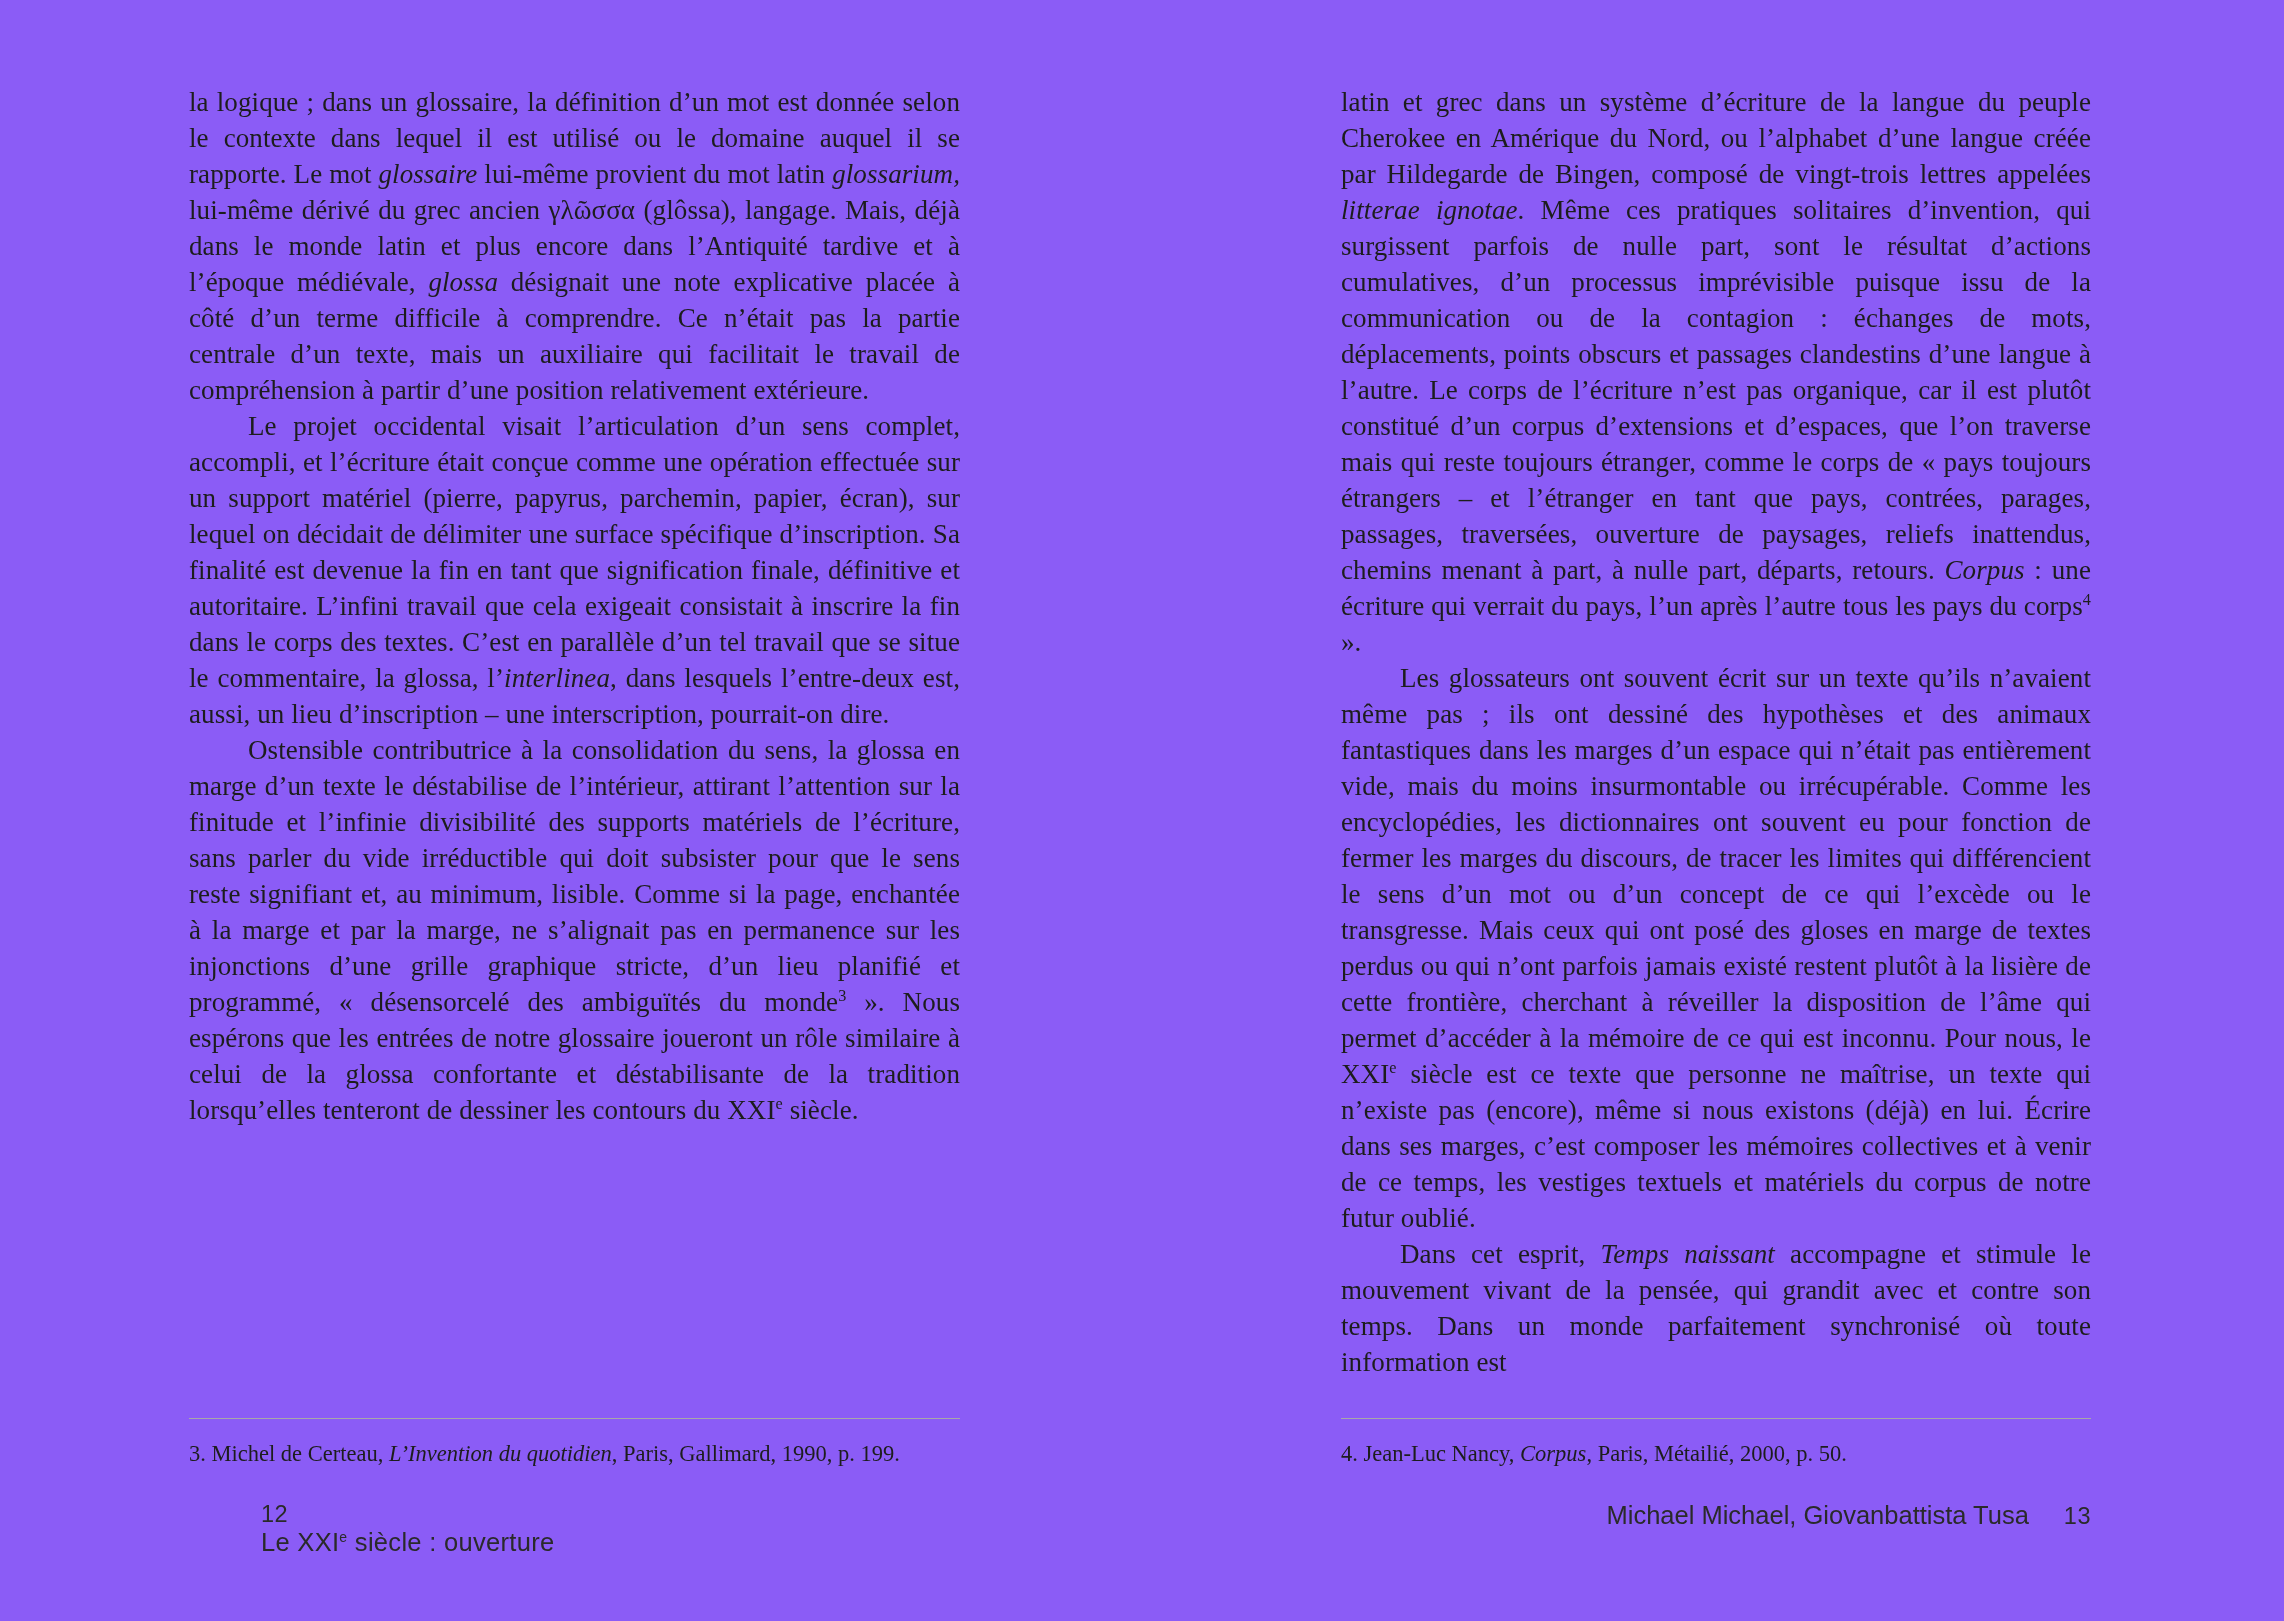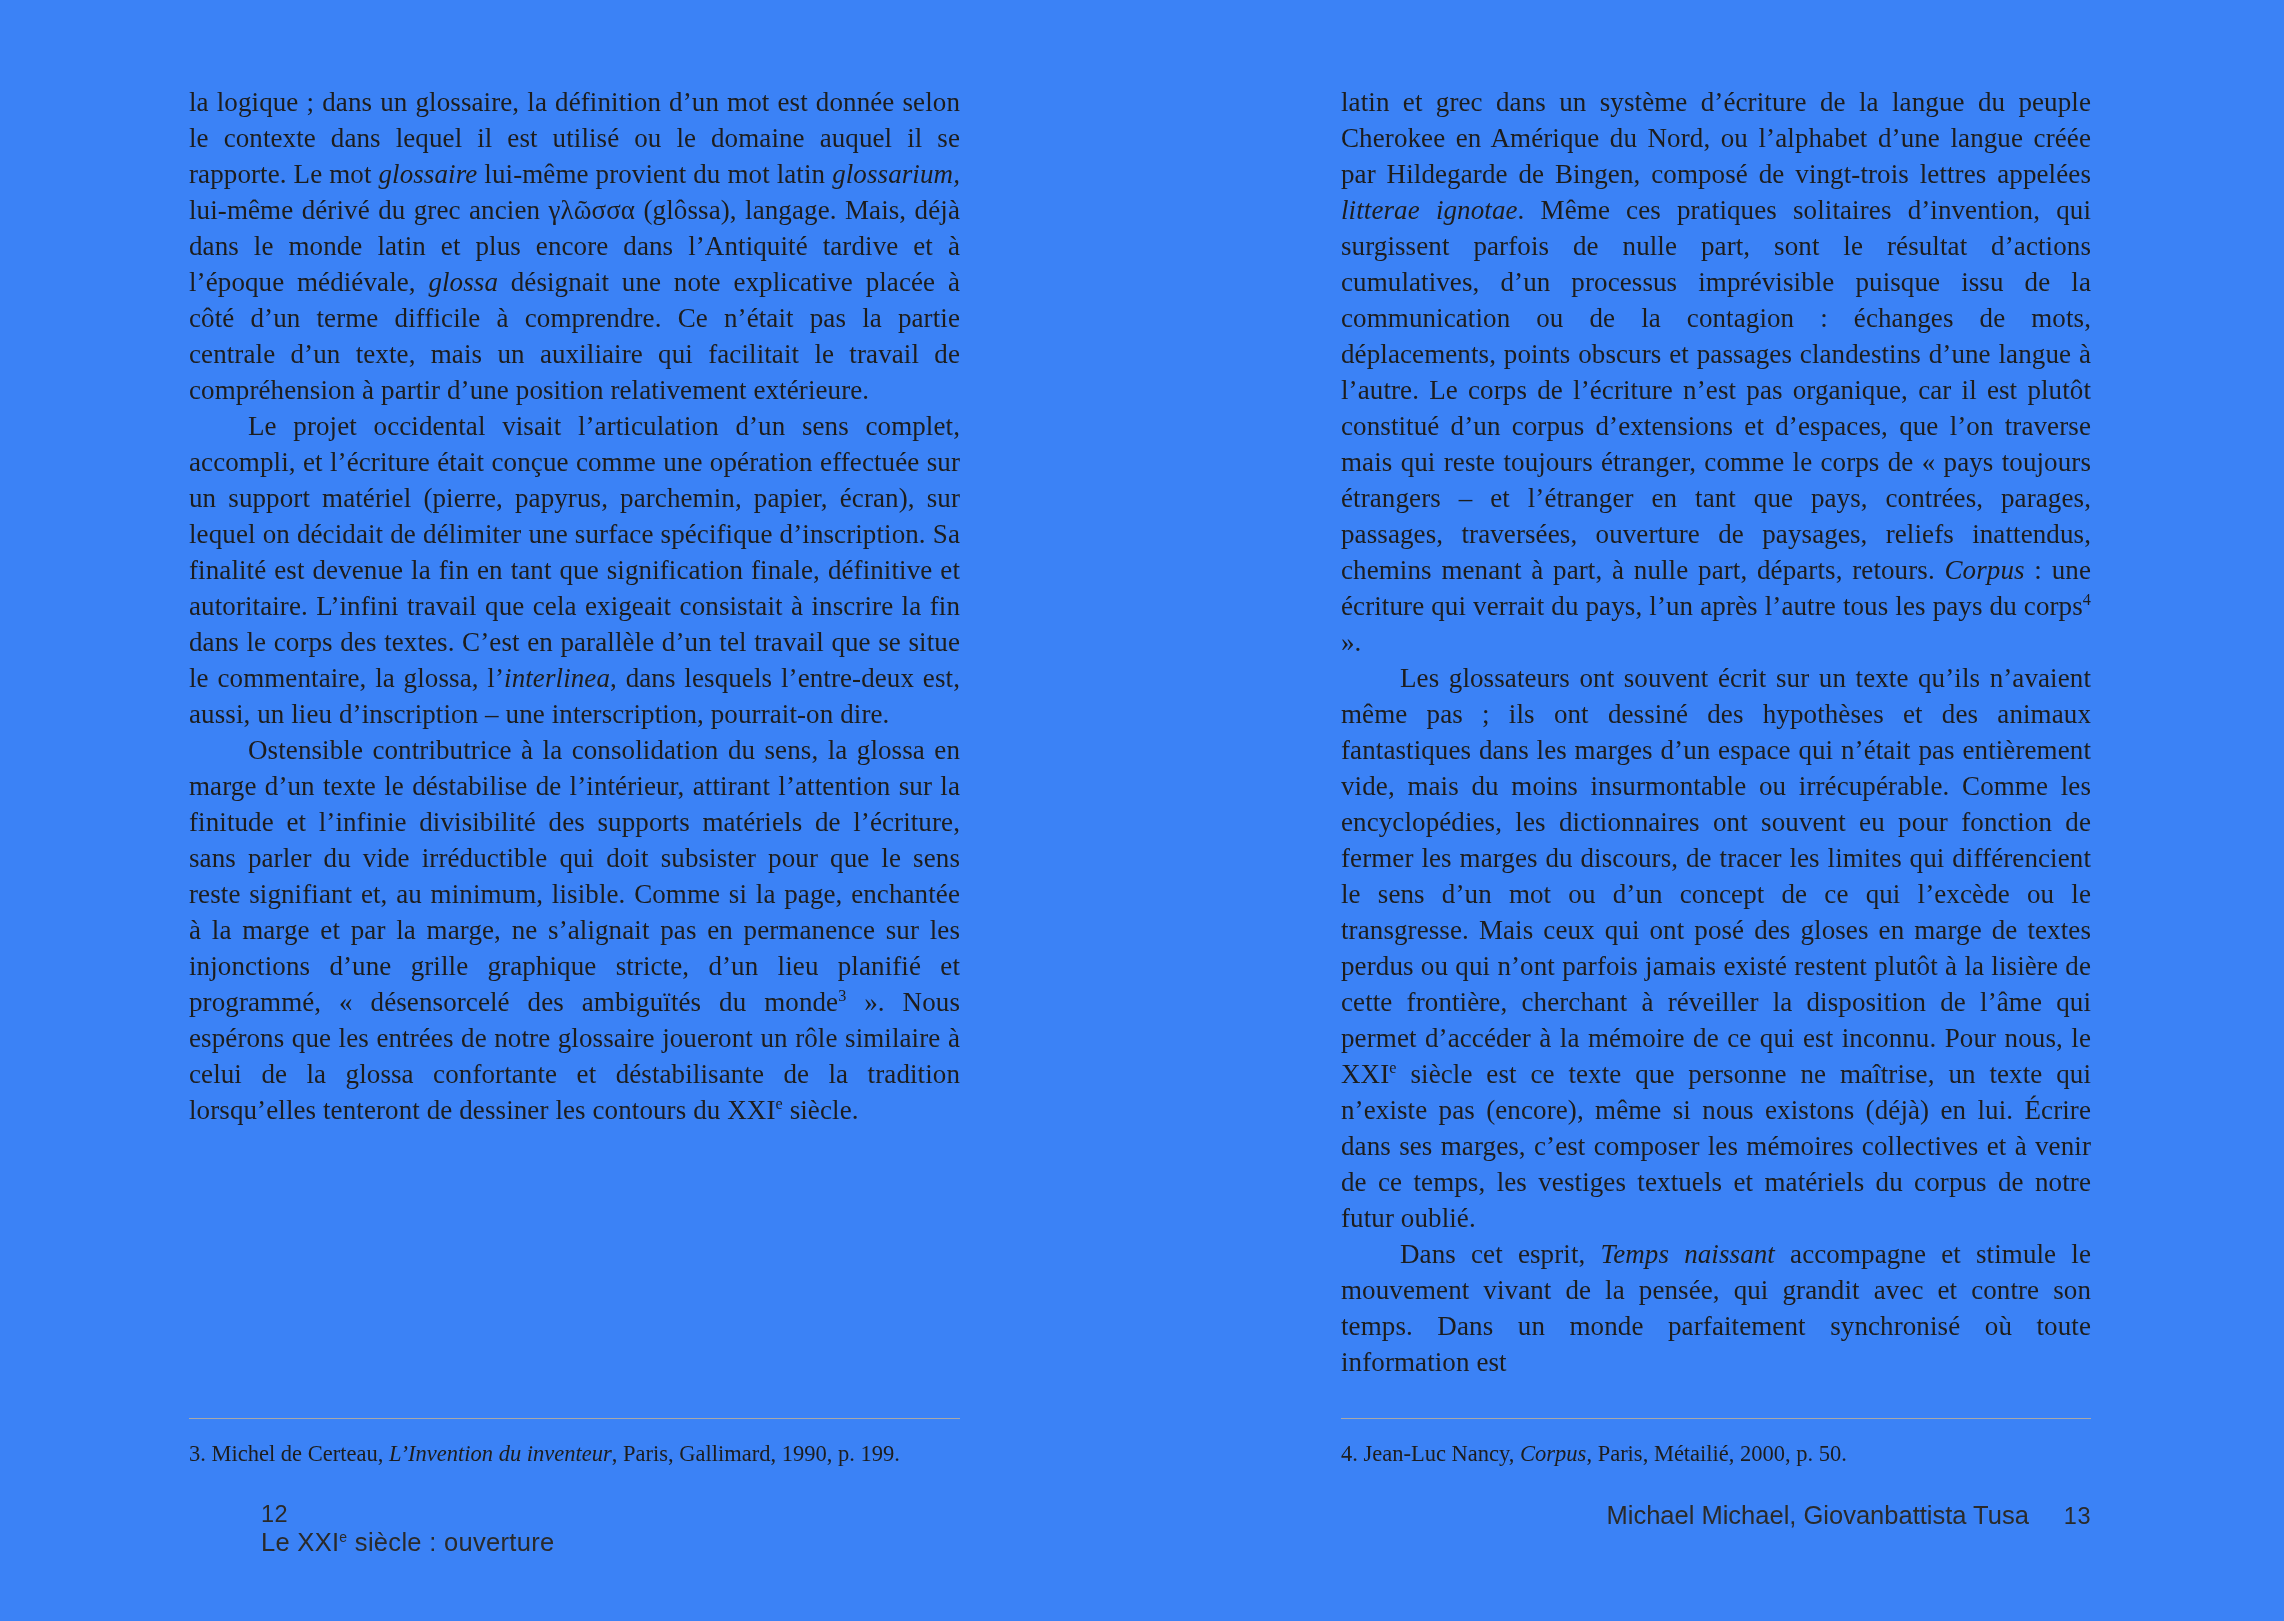--- a/index.html
+++ b/index.html
@@ -1,20 +1,20 @@
 <!DOCTYPE html>
 <html lang="fr"><head>
 <meta charset="utf-8">
 <style>
   html, body { margin: 0; padding: 0; background: #e9e9e9; }
   .spread {
     position: relative;
     width: 2285px;
     height: 1621px;
-    background: #3b82f6;
+    background: #8b5cf6;
     font-family: "Liberation Serif", "DejaVu Serif", serif;
     color: #1d1d1d;
     overflow: hidden;
   }
   .text-col {
     position: absolute;
     top: 84px;
     text-align: justify;
     font-size: 27px;
     line-height: 36px;
@@ -68,21 +68,21 @@
     </div>
 
   <div class="text-col col-right">
       <p class="para">latin et grec dans un système d’écriture de la langue du peuple Cherokee en Amérique du Nord, ou l’alphabet d’une langue créée par Hildegarde de Bingen, composé de vingt-trois lettres appelées <em>litterae ignotae</em>. Même ces pratiques solitaires d’invention, qui surgissent parfois de nulle part, sont le résultat d’actions cumulatives, d’un processus imprévisible puisque issu de la communication ou de la contagion : échanges de mots, déplacements, points obscurs et passages clandestins d’une langue à l’autre. Le corps de l’écriture n’est pas organique, car il est plutôt constitué d’un corpus d’extensions et d’espaces, que l’on traverse mais qui reste toujours étranger, comme le corps de « pays toujours étrangers – et l’étranger en tant que pays, contrées, parages, passages, traversées, ouverture de paysages, reliefs inattendus, chemins menant à part, à nulle part, départs, retours. <em>Corpus</em> : une écriture qui verrait du pays, l’un après l’autre tous les pays du corps<sup>4</sup> ».</p>
       <p class="para indent">Les glossateurs ont souvent écrit sur un texte qu’ils n’avaient même pas ; ils ont dessiné des hypothèses et des animaux fantastiques dans les marges d’un espace qui n’était pas entièrement vide, mais du moins insurmontable ou irrécupérable. Comme les encyclopédies, les dictionnaires ont souvent eu pour fonction de fermer les marges du discours, de tracer les limites qui différencient le sens d’un mot ou d’un concept de ce qui l’excède ou le transgresse. Mais ceux qui ont posé des gloses en marge de textes perdus ou qui n’ont parfois jamais existé restent plutôt à la lisière de cette frontière, cherchant à réveiller la disposition de l’âme qui permet d’accéder à la mémoire de ce qui est inconnu. Pour nous, le XXI<sup>e</sup> siècle est ce texte que personne ne maîtrise, un texte qui n’existe pas (encore), même si nous existons (déjà) en lui. Écrire dans ses marges, c’est composer les mémoires collectives et à venir de ce temps, les vestiges textuels et matériels du corpus de notre futur oublié.</p>
       <p class="para indent">Dans cet esprit, <em>Temps naissant</em> accompagne et stimule le mouvement vivant de la pensée, qui grandit avec et contre son temps. Dans un monde parfaitement synchronisé où toute information est</p>
     </div>
 
   <div class="footnote fn-left">
     <hr class="footnote-rule">
-    <div>3. Michel de Certeau, <em>L’Invention du inventeur</em>, Paris, Gallimard, 1990, p. 199.</div>
+    <div>3. Michel de Certeau, <em>L’Invention du quotidien</em>, Paris, Gallimard, 1990, p. 199.</div>
   </div>
 
   <div class="footnote fn-right">
     <hr class="footnote-rule">
     <div>4. Jean-Luc Nancy, <em>Corpus</em>, Paris, Métailié, 2000, p. 50.</div>
   </div>
 
   <div class="footer footer-left">
     <span class="pagenum">12</span>
     <span class="running-title">Le XXI<sup>e</sup> siècle : ouverture</span>

